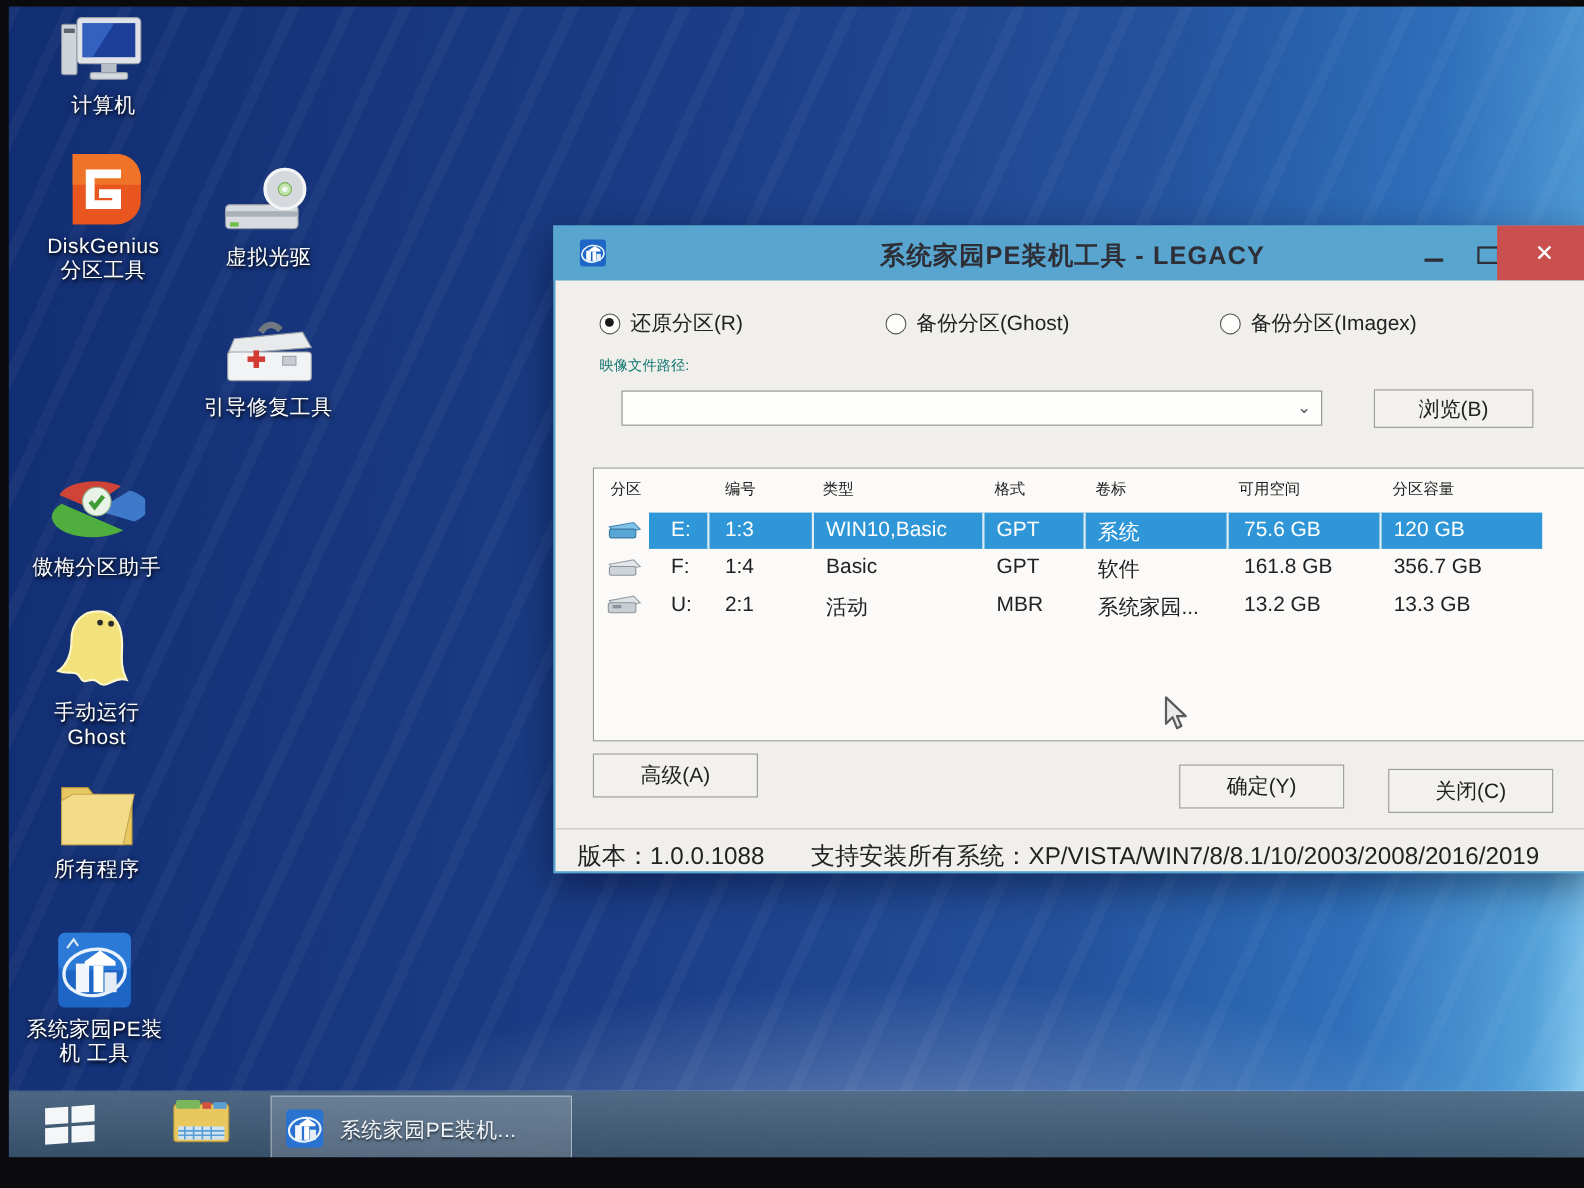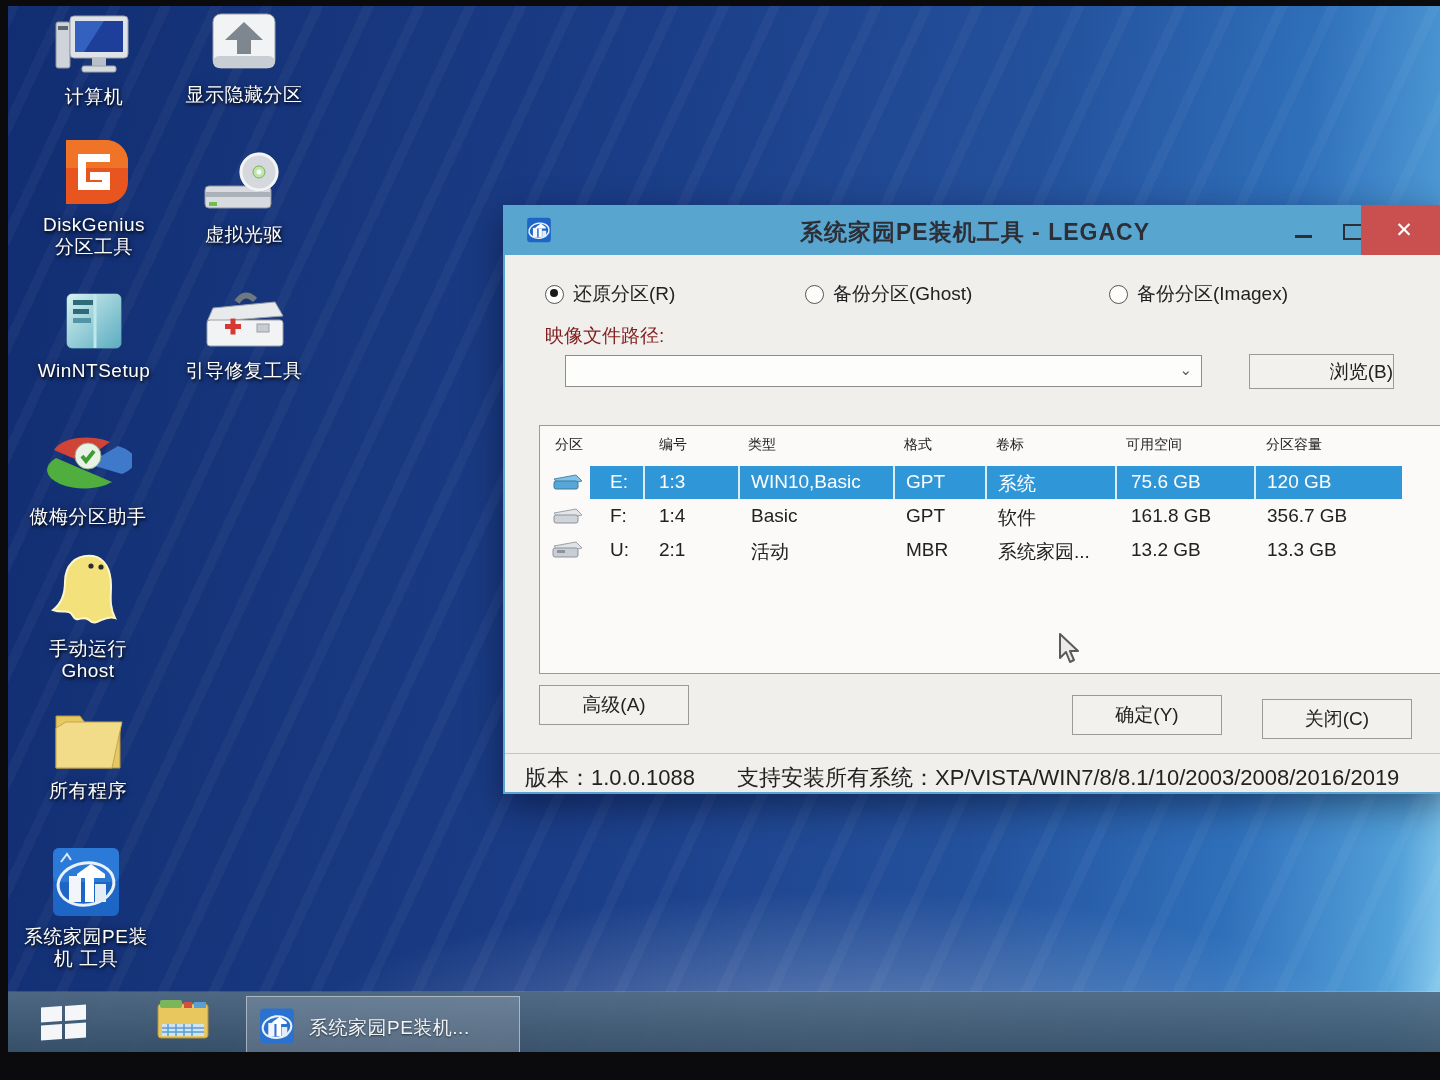--- a/index.html
+++ b/index.html
@@ -45,32 +45,32 @@
   }
   .client{
     position:absolute;left:2px;right:2px;top:50px;bottom:2px;
     background:#f1efec;
   }
   
   .radio{position:absolute;display:flex;align-items:center;gap:9px;font-size:19px;color:#222;}
   .rdot{width:17px;height:17px;border-radius:50%;border:1.5px solid #555;background:#fdfdfc;position:relative;flex:none;}
   .rdot.on::after{content:"";position:absolute;left:3.5px;top:3.5px;width:8px;height:8px;border-radius:50%;background:#1a1a1a;}
   .r1{left:40px;top:26px}.r2{left:300px;top:26px}.r3{left:604px;top:26px}
-  .pathlabel{position:absolute;left:40px;top:68px;font-size:19px;color:#7f1d1d;}
+  .pathlabel{position:absolute;left:40px;top:68px;font-size:13px;color:#0f766e;}
   .combo{
     position:absolute;left:60px;top:100px;width:635px;height:30px;
     background:#fdfdfc;border:1px solid #8d8d8d;
   }
   .combo .chev{position:absolute;right:9px;top:5px;color:#555;font-size:15px;}
   .btn{
     background:#f3f1ee;border:1px solid #9a9a98;color:#222;
     font-size:19px;display:flex;align-items:center;justify-content:center;
     font-family:inherit;
   }
-  .browse{position:absolute;left:744px;top:99px;width:143px;height:33px;justify-content:flex-end;}
+  .browse{position:absolute;left:744px;top:99px;width:143px;height:33px;}
   
   .list{
     position:absolute;left:34px;top:170px;width:904px;height:247px;
     background:#fbfaf8;border:1px solid #9a9a98;overflow:hidden;
   }
   .hcell{position:absolute;top:10px;font-size:14px;color:#1d1d1d;}
   .row{position:absolute;left:0;width:100%;height:33px;font-size:19px;color:#222;}
   .cell{position:absolute;top:5px;white-space:nowrap;}
   .row .icon{position:absolute;left:10px;top:3px;}
   .row.sel{color:#fff;}
@@ -119,30 +119,20 @@
         <rect x="16" y="2" width="58" height="42" rx="4" fill="#dfe3e8" stroke="#9aa1aa"></rect>
         <rect x="21" y="7" width="48" height="31" fill="#1d3f9a"></rect>
         <polygon points="21,7 50,7 30,38 21,38" fill="#3f6fd0" opacity=".7"></polygon>
         <rect x="38" y="44" width="14" height="8" fill="#b9bfc7"></rect>
         <rect x="28" y="52" width="34" height="6" rx="2" fill="#d6dade" stroke="#9aa1aa"></rect>
       </svg>
     </div>
     <div class="dlabel">计算机</div>
   </div>
 
-  <div class="dicon" style="left:158px;top:2px">
-    <div class="glyph">
-      <svg width="74" height="66" viewBox="0 0 74 66">
-        <rect x="6" y="2" width="62" height="54" rx="8" fill="#f2f3f4" stroke="#9aa1aa"></rect>
-        <rect x="6" y="44" width="62" height="12" rx="6" fill="#c9ced4"></rect>
-        <polygon points="37,10 56,28 44,28 44,42 30,42 30,28 18,28" fill="#7e8790"></polygon>
-      </svg>
-    </div>
-    <div class="dlabel">显示隐藏分区</div>
-  </div>
 
   <div class="dicon" style="left:158px;top:142px">
     <div class="glyph">
       <svg width="86" height="68" viewBox="0 0 86 68">
         <rect x="4" y="36" width="66" height="22" rx="4" fill="#d8dce0" stroke="#8c939c"></rect>
         <rect x="4" y="42" width="66" height="5" fill="#aab1b9"></rect>
         <rect x="8" y="52" width="8" height="4" fill="#6fbf4a"></rect>
         <circle cx="58" cy="22" r="19" fill="#d5d8dc" stroke="#8c939c"></circle>
         <circle cx="58" cy="22" r="18" fill="none" stroke="#f2f4f6" stroke-width="3"></circle>
         <circle cx="58" cy="22" r="6" fill="#bfe6a8" stroke="#7fae63"></circle>
@@ -157,39 +147,20 @@
       <svg width="76" height="72" viewBox="0 0 76 72">
         <path d="M10 4 h40 a22 22 0 0 1 22 22 v20 a22 22 0 0 1 -22 22 h-40 z" fill="#e8551e"></path>
         <path d="M10 4 h40 a22 22 0 0 1 22 22 v6 h-62 z" fill="#f07a2a" opacity=".85"></path>
         <path d="M50 22 h-24 v28 h24 v-10 h-12" stroke="#fff" stroke-width="8" fill="none" stroke-linecap="square"></path>
       </svg>
     </div>
     <div class="dlabel">DiskGenius
 分区工具</div>
   </div>
 
-  <div class="dicon" style="left:8px;top:278px">
-    <div class="glyph">
-      <svg width="66" height="64" viewBox="0 0 66 64">
-        <rect x="6" y="4" width="54" height="54" rx="5" fill="#8fd0d8" stroke="#5b9aa8"></rect>
-        <rect x="6" y="4" width="54" height="54" rx="5" fill="url(#g1)"></rect>
-        <defs>
-            <linearGradient id="g1" x1="0" y1="0" x2="1" y2="1">
-          <stop offset="0" stop-color="#d8f2f2"></stop>
-              <stop offset="1" stop-color="#57a9be" stop-opacity=".9"></stop>
-        </linearGradient>
-          </defs>
-        <rect x="12" y="10" width="20" height="5" fill="#2d6b7a"></rect>
-        <rect x="12" y="19" width="16" height="5" fill="#2d6b7a"></rect>
-        <rect x="12" y="28" width="18" height="5" fill="#3e8596" opacity=".8"></rect>
-        <path d="M34 4 v54" stroke="#bfe8ea" stroke-width="3"></path>
-      </svg>
-    </div>
-    <div class="dlabel">WinNTSetup</div>
-  </div>
 
   <div class="dicon" style="left:158px;top:278px">
     <div class="glyph">
       <svg width="90" height="68" viewBox="0 0 90 68">
         <polygon points="14,22 76,16 84,30 8,36" fill="#e9eaeb" stroke="#9aa1aa"></polygon>
         <rect x="8" y="34" width="76" height="26" rx="3" fill="#f2f3f4" stroke="#9aa1aa"></rect>
         <path d="M38 16 q8 -12 18 -2" stroke="#6f7780" stroke-width="6" fill="none"></path>
         <rect x="26" y="38" width="16" height="5" fill="#d23a32"></rect>
         <rect x="31.5" y="32.5" width="5" height="16" fill="#d23a32"></rect>
         <rect x="58" y="38" width="12" height="8" fill="#c6ccd2" stroke="#9aa1aa"></rect>

